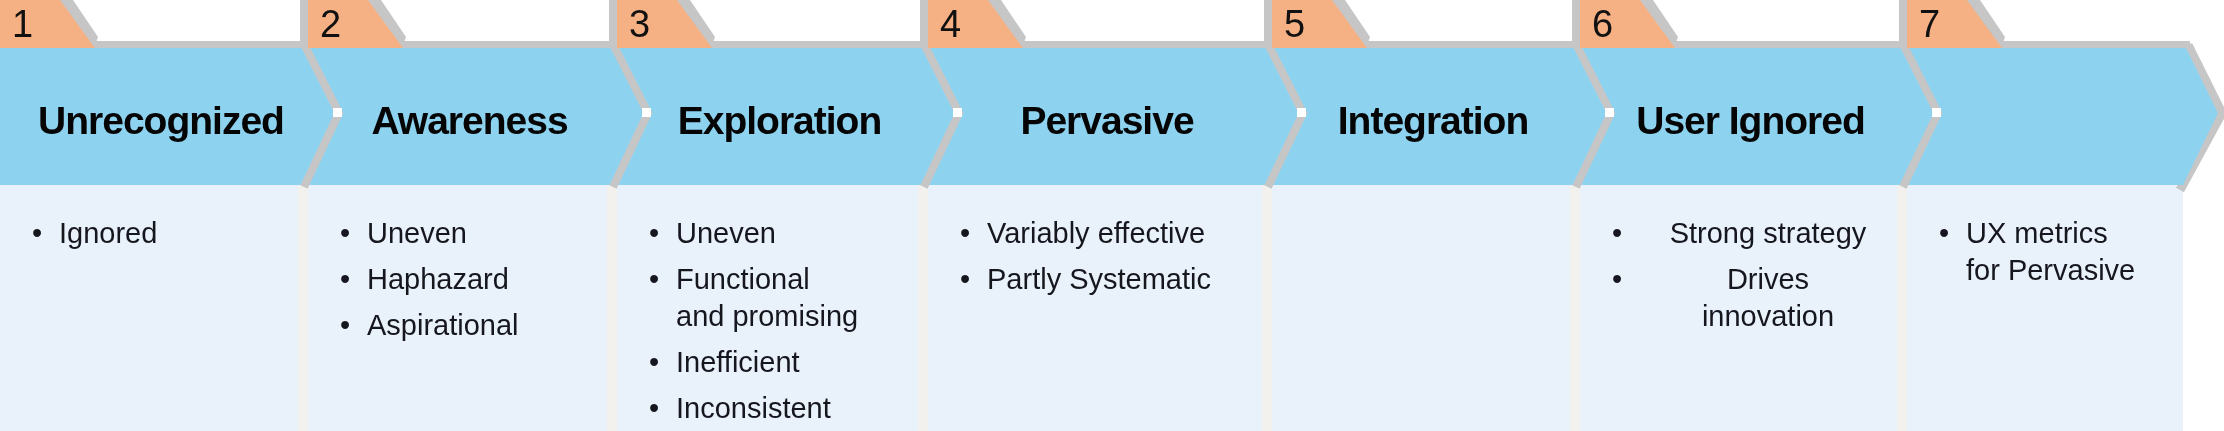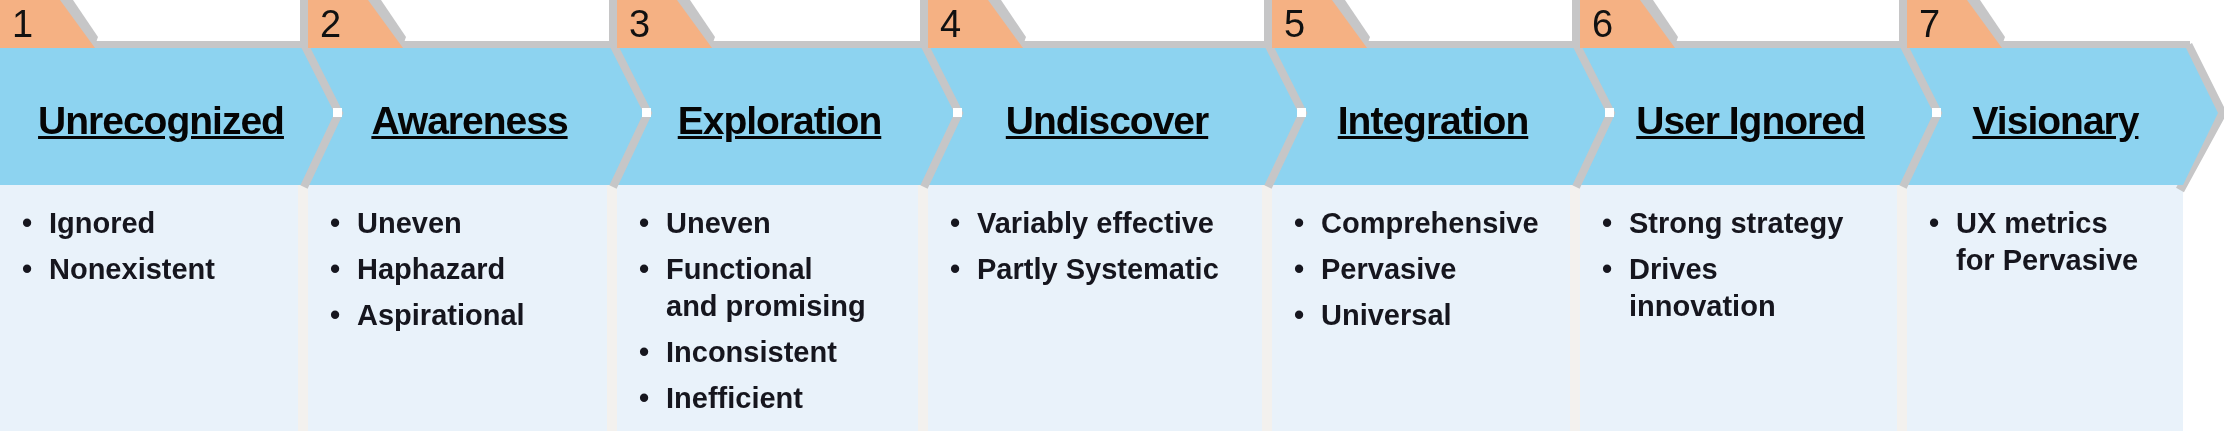--- a/index.html
+++ b/index.html
@@ -12,25 +12,24 @@
   .stage-number{
     position:absolute;top:3px;left:12px;width:44px;
     font-size:38px;font-weight:400;color:#111111;line-height:42px;
   }
   .stage-title{
     position:absolute;top:48px;left:0;height:145px;width:100%;
     display:flex;align-items:center;justify-content:center;
     padding-left:14px;box-sizing:border-box;
     font-size:39px;font-weight:700;letter-spacing:-1px;color:#050505;
     white-space:nowrap;
-    text-decoration:underline;
   }
   .stage-bullets{
     position:absolute;top:199px;left:16px;right:26px;
-    margin:6px;padding:0;list-style:none;font-weight:bold;
+    margin:16px;padding:0;list-style:none;
   }
   .stage-bullets li{
     position:relative;padding-left:27px;margin:0 0 9px 0;
     font-size:29px;line-height:37px;color:#16161e;
     white-space:pre-line;
   }
   .stage-bullets li::before{
     content:"\2022";position:absolute;left:0;top:0;color:#16161e;
   }
 </style>
@@ -96,77 +95,70 @@
       <polygon points="1966,0 1980,0 2005,37 2001,48" fill="#c6c6c7"></polygon>
       <polygon points="1907,0 1967,0 2002,48 1907,48" fill="#f5b183"></polygon>
     </g>
   </svg>
 
   <div class="stage" style="left:0;width:308px;">
     <div class="stage-number">1</div>
     <div class="stage-title">Unrecognized</div>
     <ul class="stage-bullets" style="width:266px;">
       <li>Ignored</li>
-      <li>Nonexistent</li>
     </ul>
   </div>
 
   <div class="stage" style="left:308px;width:309px;">
     <div class="stage-number">2</div>
     <div class="stage-title">Awareness</div>
     <ul class="stage-bullets" style="width:267px;">
       <li>Uneven</li>
       <li>Haphazard</li>
       <li>Aspirational</li>
     </ul>
   </div>
 
   <div class="stage" style="left:617px;width:311px;">
     <div class="stage-number">3</div>
     <div class="stage-title">Exploration</div>
     <ul class="stage-bullets" style="width:269px;">
       <li>Uneven</li>
       <li>Functional
 and promising</li>
+      <li>Inefficient</li>
       <li>Inconsistent</li>
-      <li>Inefficient</li>
     </ul>
   </div>
 
   <div class="stage" style="left:928px;width:344px;">
     <div class="stage-number">4</div>
-    <div class="stage-title">Undiscover</div>
+    <div class="stage-title">Pervasive</div>
     <ul class="stage-bullets" style="width:302px;">
       <li>Variably effective</li>
       <li>Partly Systematic</li>
     </ul>
   </div>
 
   <div class="stage" style="left:1272px;width:308px;">
     <div class="stage-number">5</div>
     <div class="stage-title">Integration</div>
-    <ul class="stage-bullets" style="width:266px;">
-      <li>Comprehensive</li>
-      <li>Pervasive</li>
-      <li>Universal</li>
-    </ul>
   </div>
 
   <div class="stage" style="left:1580px;width:327px;">
     <div class="stage-number">6</div>
     <div class="stage-title">User Ignored</div>
-    <ul class="stage-bullets" style="width:285px;">
+    <ul class="stage-bullets" style="width:285px;text-align:center;">
       <li>Strong strategy</li>
       <li>Drives
 innovation</li>
     </ul>
   </div>
 
   <div class="stage" style="left:1907px;width:283px;">
     <div class="stage-number">7</div>
-    <div class="stage-title">Visionary</div>
     <ul class="stage-bullets" style="width:244px;">
       <li>UX metrics
 for Pervasive</li>
     </ul>
   </div>
 
 </div>
 
 </body></html>

